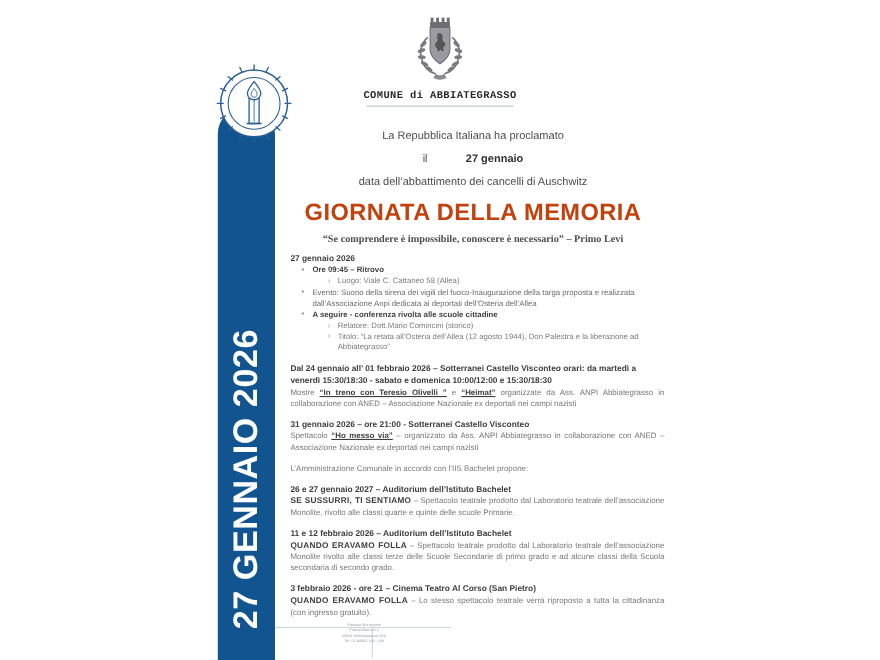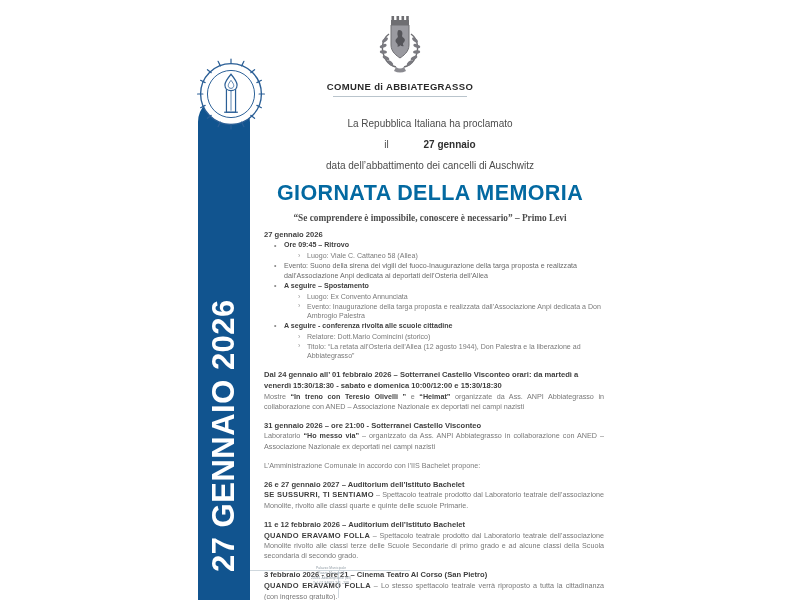--- a/index.html
+++ b/index.html
@@ -79,21 +79,21 @@
     text-align: center;
     z-index: 1;
   }
   .crest-svg { display: block; margin: 0 auto; }
   .comune-name {
     margin-top: 3px;
     font-size: 9.5px;
     font-weight: bold;
     letter-spacing: 0.35px;
     color: #2a2a2a;
-    font-family: Liberation Sans, sans-serif;
+    font-family: Liberation Mono, monospace;
   }
   .comune-rule {
     width: 134px;
     height: 1px;
     background: #b9c4cc;
     margin: 4px auto 0 auto;
   }
 
   
   .intro {
@@ -107,21 +107,21 @@
   .intro-line {
     font-size: 10px;
     color: #4c4c4c;
     margin-bottom: 10px;
     font-family: "Liberation Sans", sans-serif;
   }
   .intro-line b { color: #2f2f2f; margin-left: 32px; }
   .title-main {
     font-size: 21.5px;
     font-weight: bold;
-    color: #0369a1;
+    color: #c2410c;
     letter-spacing: 0.4px;
     margin-top: 7px;
     margin-bottom: 7px;
     font-family: "Liberation Sans", sans-serif;
   }
   .quote {
     font-size: 9.3px;
     font-weight: bold;
     color: #4d4d4d;
     font-family: Liberation Serif, serif;
@@ -200,21 +200,21 @@
     line-height: 1.42;
     font-family: "Liberation Sans", sans-serif;
   }
   .blk-body {
     font-size: 7.2px;
     color: #787878;
     line-height: 1.4;
     text-align: justify;
     font-family: "Liberation Sans", sans-serif;
   }
-  .blk-body b { color: #3e3e3e; }
+  .blk-body b { color: #3e3e3e; text-decoration: underline; }
   .plain {
     font-size: 7.2px;
     color: #7b7b7b;
     line-height: 1.4;
     margin-top: 9px;
     font-family: "Liberation Sans", sans-serif;
   }
   .sp-name {
     font-size: 7.5px;
     font-weight: bold;
@@ -345,38 +345,34 @@
   </div>
 
   <div class="body-col">
 
     <div class="prog-date">27 gennaio 2026</div>
     <ul class="lvl1" id="program-list">
         <li class="b"><span>Ore 09:45 – Ritrovo</span><ul class="lvl2">
             <li>Luogo: Viale C. Cattaneo 58 (Allea)</li>
           </ul></li>
         <li><span>Evento: Suono della sirena dei vigili del fuoco-Inaugurazione della targa proposta e realizzata dall’Associazione Anpi dedicata ai deportati dell’Osteria dell’Allea</span></li>
-        <li class="b"><span>A seguire – Spostamento</span><ul class="lvl2">
-            <li>Luogo: Ex Convento Annunciata</li>
-            <li>Evento: Inaugurazione della targa proposta e realizzata dall’Associazione Anpi dedicata a Don Ambrogio Palestra</li>
-          </ul></li>
         <li class="b"><span>A seguire - conferenza rivolta alle scuole cittadine</span><ul class="lvl2">
             <li>Relatore: Dott.Mario Comincini (storico)</li>
             <li>Titolo: “La retata all’Osteria dell’Allea (12 agosto 1944), Don Palestra e la liberazione ad Abbiategrasso”</li>
           </ul></li>
       </ul>
 
     <div id="blocks-wrap">
         <div class="blk">
           <div class="blk-head">Dal 24 gennaio all’ 01 febbraio 2026 – Sotterranei Castello Visconteo orari: da martedì a venerdì 15:30/18:30 - sabato e domenica 10:00/12:00 e 15:30/18:30</div>
           <div class="blk-body"><span>Mostre </span><b>“In treno con Teresio Olivelli ”</b><span> e </span><b>“Heimat”</b><span> organizzate da Ass. ANPI Abbiategrasso in collaborazione con ANED – Associazione Nazionale ex deportati nei campi nazisti</span></div>
         </div>
         <div class="blk">
           <div class="blk-head">31 gennaio 2026 – ore 21:00 - Sotterranei Castello Visconteo</div>
-          <div class="blk-body"><span>Laboratorio </span><b>“Ho messo via”</b><span> – organizzato da Ass. ANPI Abbiategrasso in collaborazione con ANED – Associazione Nazionale ex deportati nei campi nazisti</span></div>
+          <div class="blk-body"><span>Spettacolo </span><b>“Ho messo via”</b><span> – organizzato da Ass. ANPI Abbiategrasso in collaborazione con ANED – Associazione Nazionale ex deportati nei campi nazisti</span></div>
         </div>
       </div>
 
     <div class="plain">L’Amministrazione Comunale in accordo con l’IIS Bachelet propone:</div>
 
     <div id="school-wrap">
         <div class="blk">
           <div class="blk-head">26 e 27 gennaio 2027 – Auditorium dell’Istituto Bachelet</div>
           <div class="blk-body"><span class="sp-name">SE SUSSURRI, TI SENTIAMO</span><span> – Spettacolo teatrale prodotto dal Laboratorio teatrale dell’associazione Monolite, rivolto alle classi quarte e quinte delle scuole Primarie.</span></div>
         </div>

